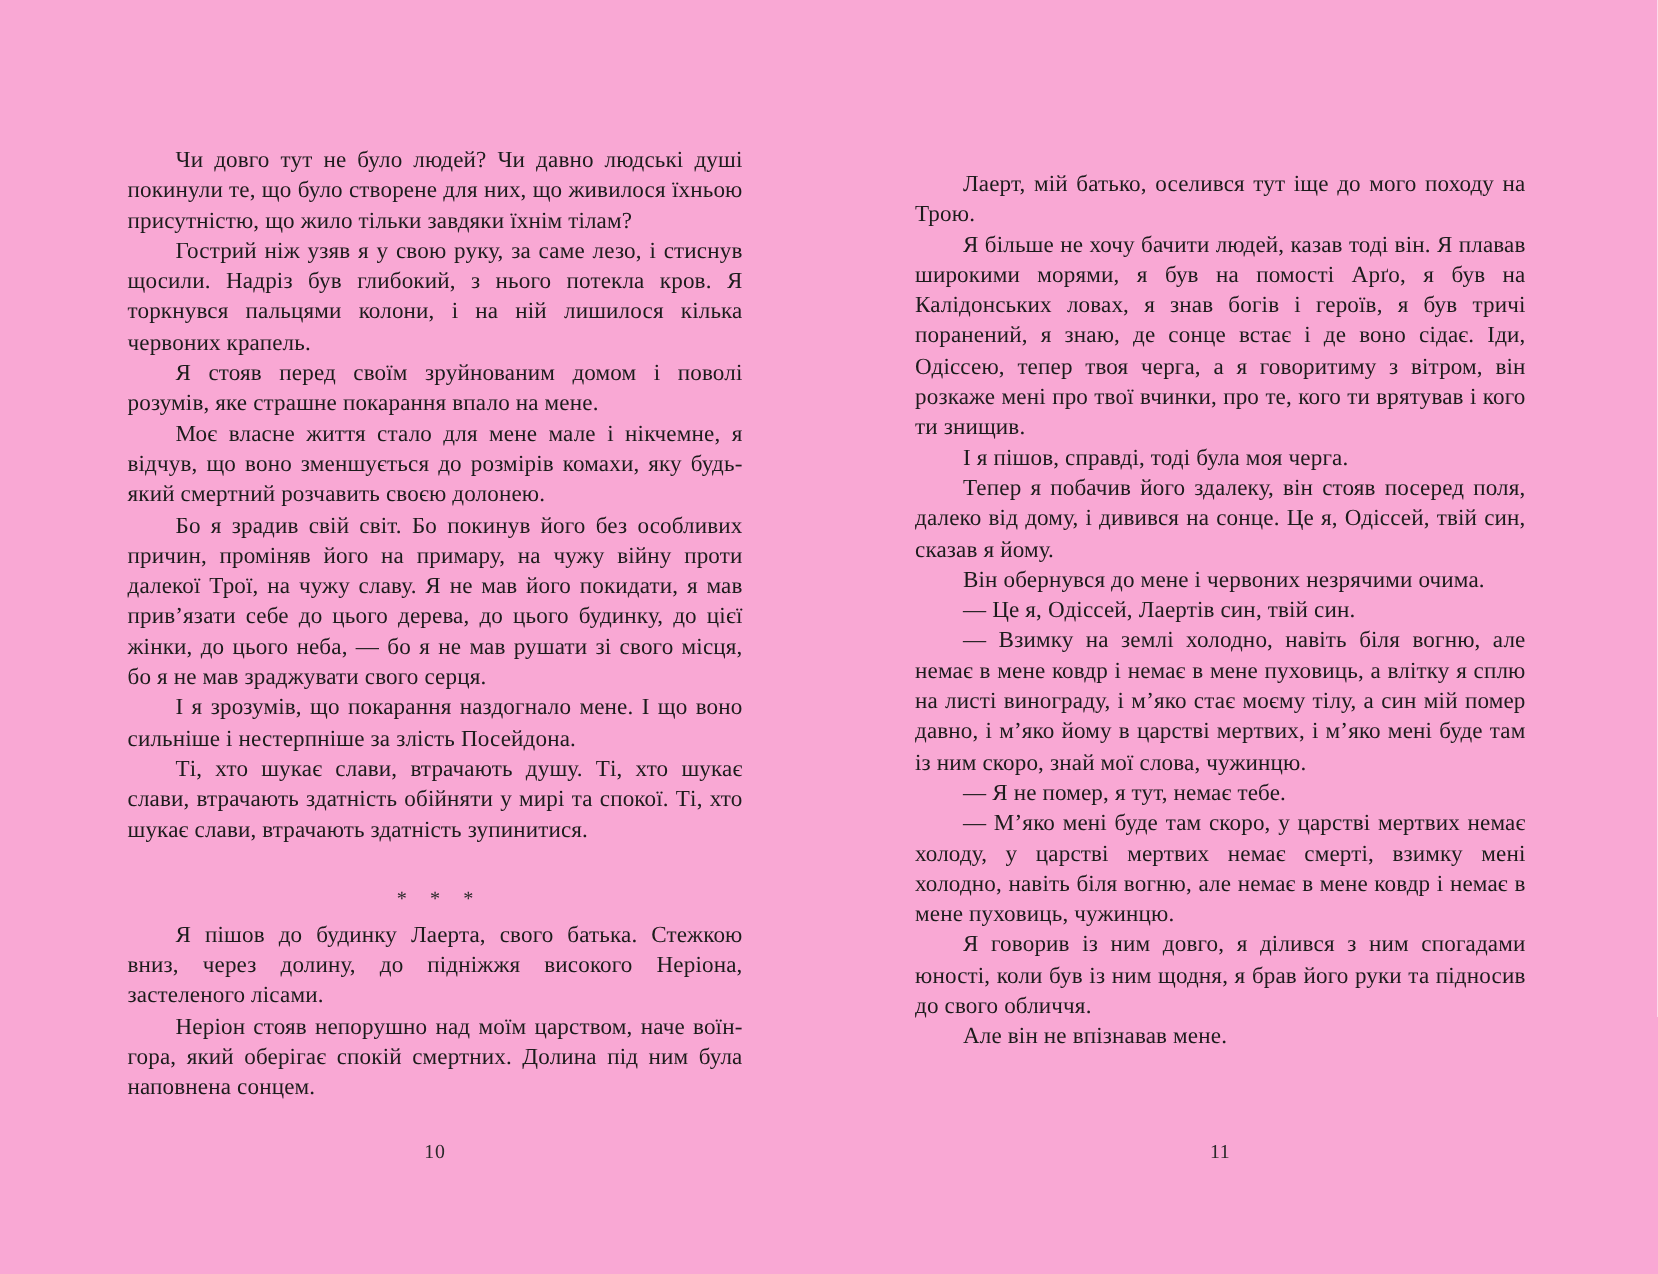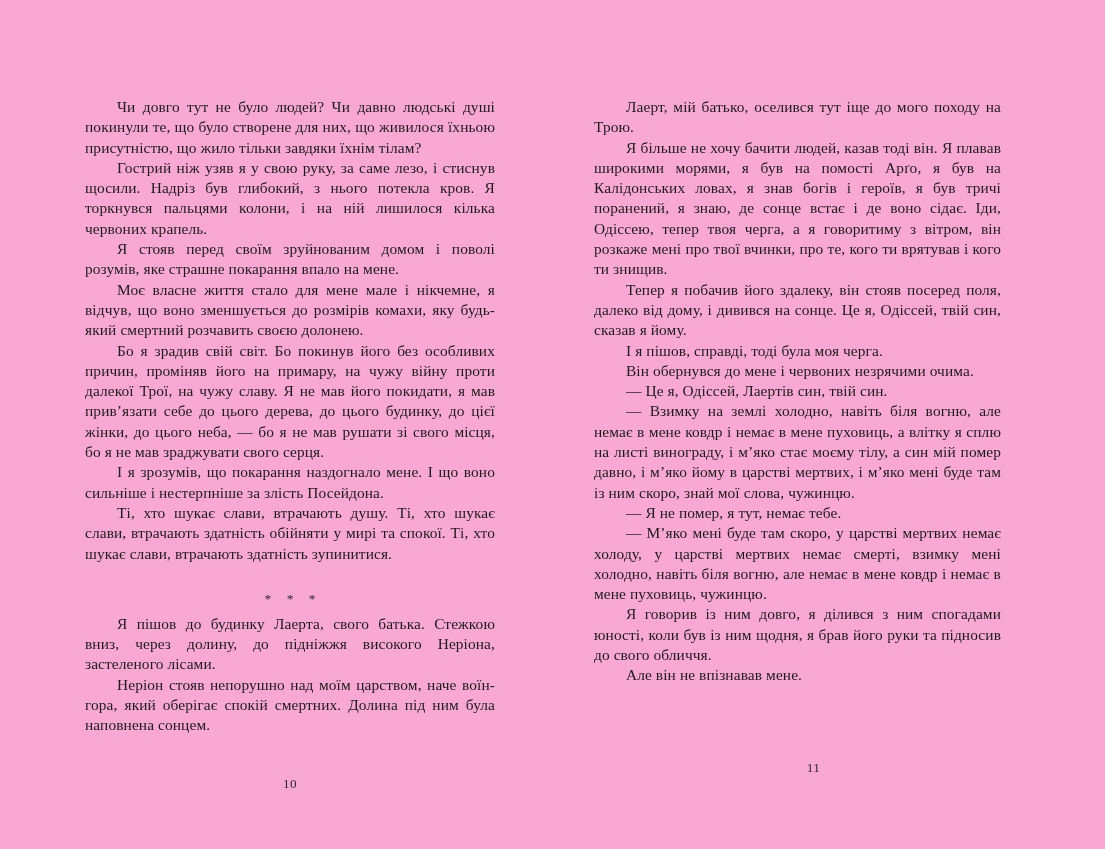--- a/index.html
+++ b/index.html
@@ -16,21 +16,21 @@
     height: 849px;
     background: #f9a8d4;
     font-family: "Liberation Serif", "DejaVu Serif", serif;
     color: #1c1c1c;
   }
   .page {
     position: absolute;
     top: 97px;
   }
   .page.left  { left: 85px;  width: 410px; }
-  .page.right { left: 594px; width: 407px; }
+  .page.right { left: 610px; width: 407px; margin-top: 16px; }
   .para {
     margin: 0;
     font-size: 15.4px;
     line-height: 20.3px;
     text-align: justify;
     text-indent: 32px;
     letter-spacing: 0.1px;
     hyphens: auto;
     -webkit-hyphens: auto;
   }
@@ -43,21 +43,21 @@
     color: #2a2a2a;
   }
   .folio {
     position: absolute;
     top: 760px;
     font-size: 13.2px;
     letter-spacing: 0.5px;
     color: #2a2a2a;
     text-align: center;
   }
-  .folio.left  { left: 85px;  width: 410px; margin-top: 16px; }
+  .folio.left  { left: 85px;  width: 410px; }
   .folio.right { left: 610px; width: 407px; }
 </style>
 </head>
 <body>
 
 <main class="spread">
 
   <section class="page left">
     <p class="para">Чи довго тут не було людей? Чи давно людські душі покинули те, що було створене для них, що живилося їхньою присутністю, що жило тільки завдяки їхнім тілам?</p>
     <p class="para">Гострий ніж узяв я у свою руку, за саме лезо, і стиснув щосили. Надріз був глибокий, з нього потекла кров. Я торкнувся пальцями колони, і на ній лишилося кілька червоних крапель.</p>
@@ -67,22 +67,22 @@
     <p class="para">І я зрозумів, що покарання наздогнало мене. І що воно сильніше і нестерпніше за злість Посейдона.</p>
     <p class="para">Ті, хто шукає слави, втрачають душу. Ті, хто шукає слави, втрачають здатність обійняти у мирі та спокої. Ті, хто шукає слави, втрачають здатність зупинитися.</p>
     <div class="break-marker">* * *</div>
     <p class="para">Я пішов до будинку Лаерта, свого батька. Стежкою вниз, через долину, до підніжжя високого Неріона, застеленого лісами.</p>
     <p class="para">Неріон стояв непорушно над моїм царством, наче воїн-гора, який оберігає спокій смертних. Долина під ним була наповнена сонцем.</p>
   </section>
 
   <section class="page right">
     <p class="para">Лаерт, мій батько, оселився тут іще до мого походу на Трою.</p>
     <p class="para">Я більше не хочу бачити людей, казав тоді він. Я плавав широкими морями, я був на помості Арґо, я був на Калідонських ловах, я знав богів і героїв, я був тричі поранений, я знаю, де сонце встає і де воно сідає. Іди, Одіссею, тепер твоя черга, а я говоритиму з вітром, він розкаже мені про твої вчинки, про те, кого ти врятував і кого ти знищив.</p>
+    <p class="para">І я пішов, справді, тоді була моя черга.</p>
     <p class="para">Тепер я побачив його здалеку, він стояв посеред поля, далеко від дому, і дивився на сонце. Це я, Одіссей, твій син, сказав я йому.</p>
-    <p class="para">І я пішов, справді, тоді була моя черга.</p>
     <p class="para">Він обернувся до мене і червоних незрячими очима.</p>
     <p class="para">— Це я, Одіссей, Лаертів син, твій син.</p>
     <p class="para">— Взимку на землі холодно, навіть біля вогню, але немає в мене ковдр і немає в мене пуховиць, а влітку я сплю на листі винограду, і м’яко стає моєму тілу, а син мій помер давно, і м’яко йому в царстві мертвих, і м’яко мені буде там із ним скоро, знай мої слова, чужинцю.</p>
     <p class="para">— Я не помер, я тут, немає тебе.</p>
     <p class="para">— М’яко мені буде там скоро, у царстві мертвих немає холоду, у царстві мертвих немає смерті, взимку мені холодно, навіть біля вогню, але немає в мене ковдр і немає в мене пуховиць, чужинцю.</p>
     <p class="para">Я говорив із ним довго, я ділився з ним спогадами юності, коли був із ним щодня, я брав його руки та підносив до свого обличчя.</p>
     <p class="para">Але він не впізнавав мене.</p>
   </section>
 
   <div class="folio left">10</div>

